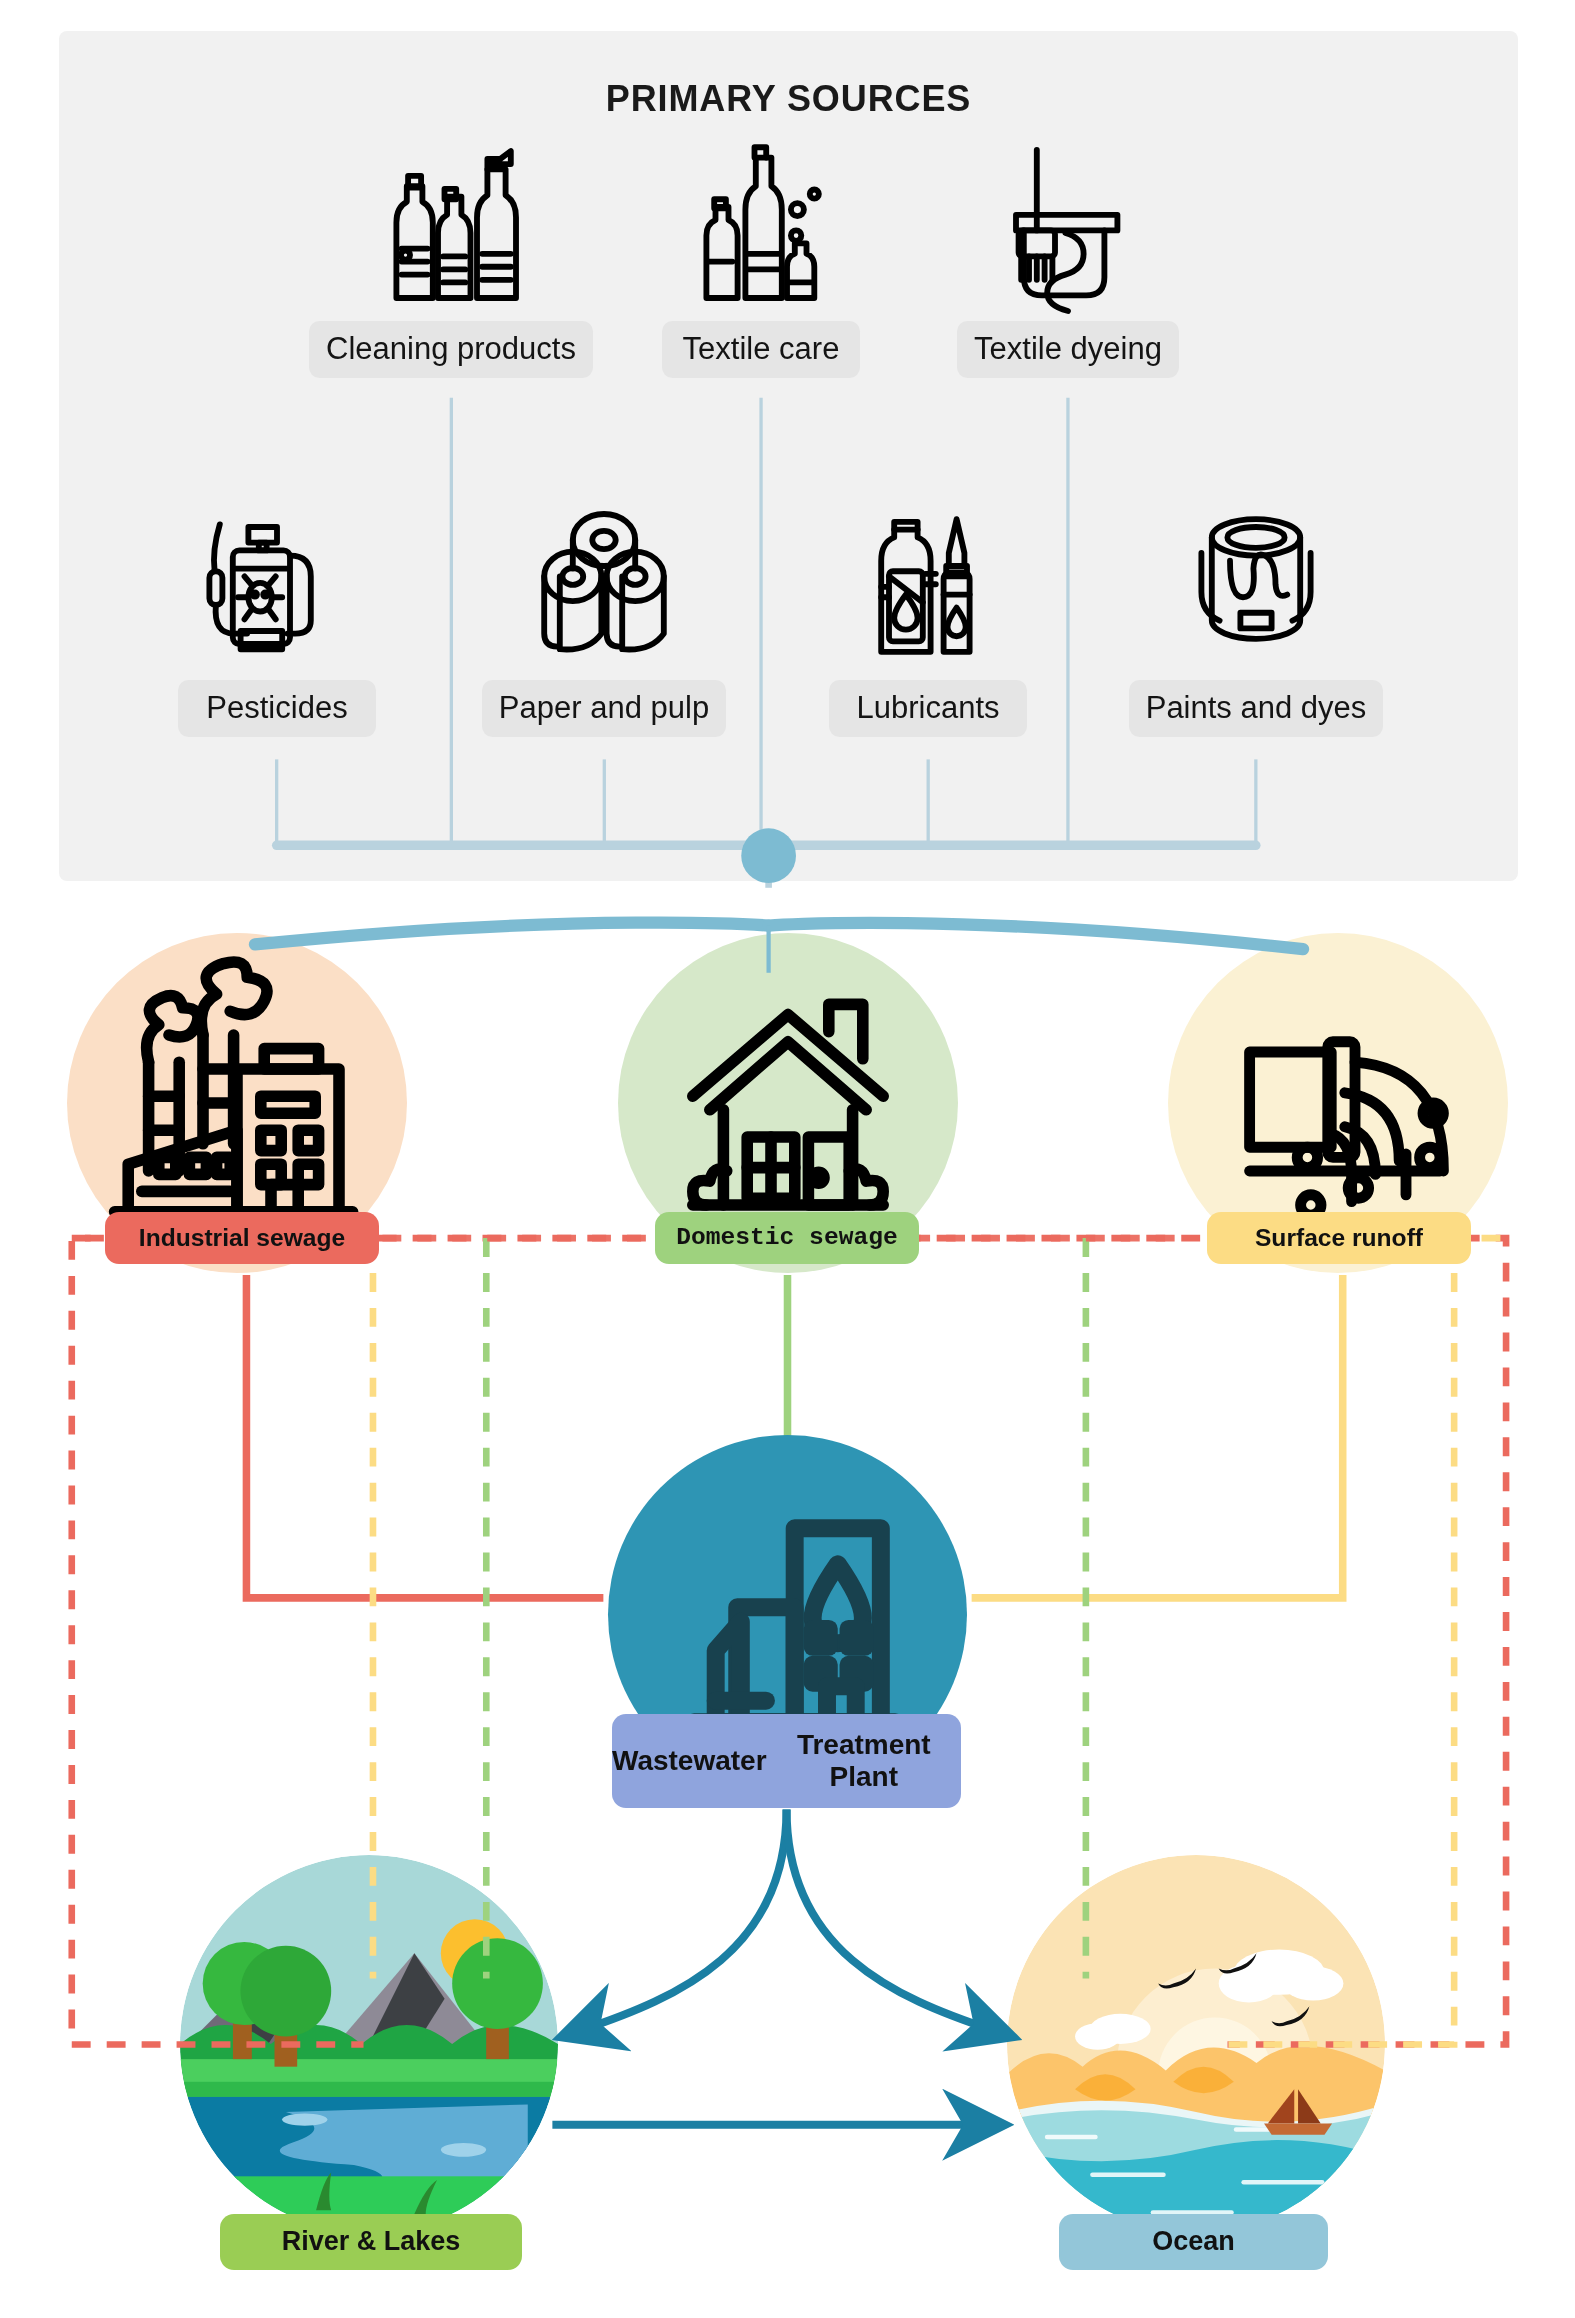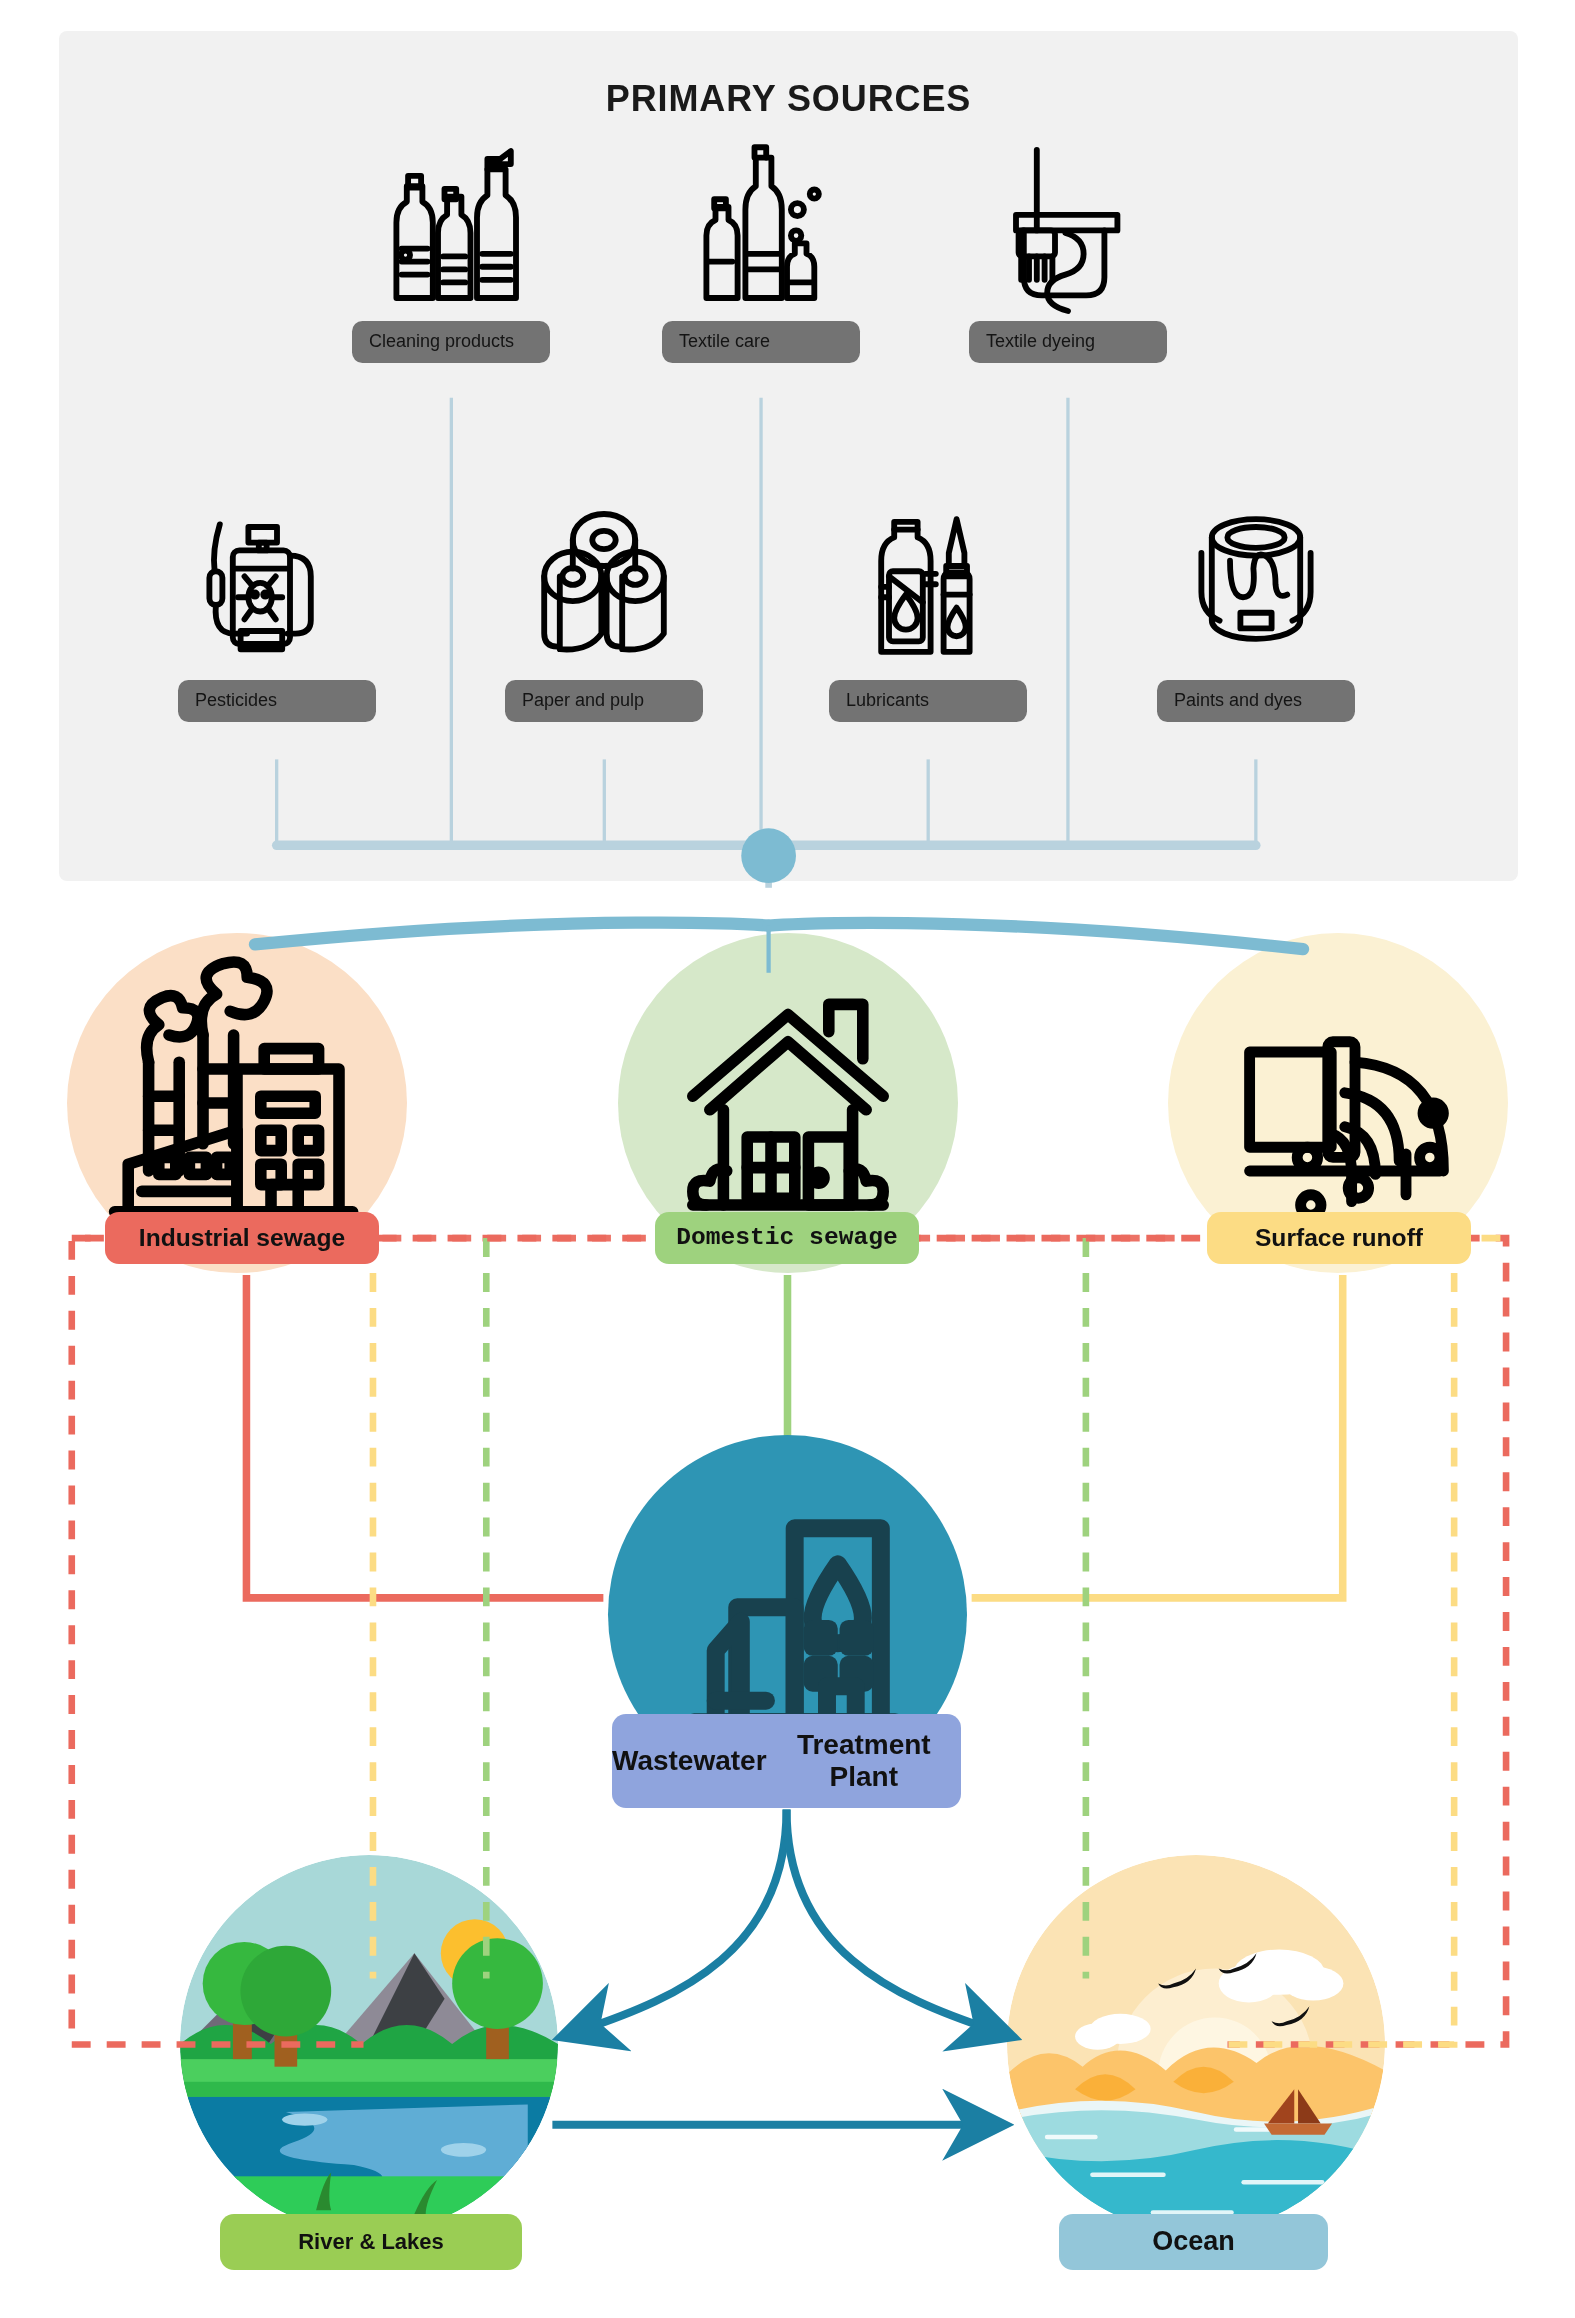--- a/index.html
+++ b/index.html
@@ -23,27 +23,27 @@
     position: absolute; left: 0; top: 47px; width: 100%;
     text-align: center;
     font-size: 36px; font-weight: bold; letter-spacing: 0.9px;
     color: #1a1a1a;
   }
 
   .src-item { position: absolute; display: flex; flex-direction: column; align-items: center; }
   .src-icon { width: 156px; height: 189px; display: flex; align-items: center; justify-content: center; }
   .src-icon svg { width: 100%; height: 100%; }
   .src-label {
-    background: #737373;
+    background: #e5e5e5;
     border-radius: 10.4px;
     padding: 10.4px 17px;
-    font-size: 18px;
+    font-size: 31px;
     color: #141414;
     white-space: nowrap;
-    text-align: left;
+    text-align: center;
     min-width: 198px;
   }
 
   
   .node-badge {
     position: absolute;
     border-radius: 14px;
     font-size: 24.6px;
     font-weight: bold;
     color: #111;
@@ -433,21 +433,21 @@
         <path d="M0,0 L9,4.5 L0,9 L2.6,4.5z" fill="#1b7fa3"></path>
       </marker>
     </defs>
     <g stroke="#1b7fa3" stroke-width="17" fill="none" marker-end="url(#ah)">
       <path d="M1666 3832 C1666 4130 1440 4230 1230 4300"></path>
       <path d="M1666 3832 C1666 4130 1892 4230 2104 4300"></path>
       <path d="M1170 4500 L2084 4500"></path>
     </g>
   </svg>
 
-  <div class="node-badge" style="left:220px; top:2214px; width:302px; height:56px; background:#9acd54; font-size:22px;">
+  <div class="node-badge" style="left:220px; top:2214px; width:302px; height:56px; background:#9acd54; font-size:27px;">
     <span>River &amp; Lakes</span>
   </div>
   <div class="node-badge" style="left:1059px; top:2214px; width:269px; height:56px; background:#93c6d9; font-size:27px;">
     <span>Ocean</span>
   </div>
 
 </div>
 
 
 </body></html>

